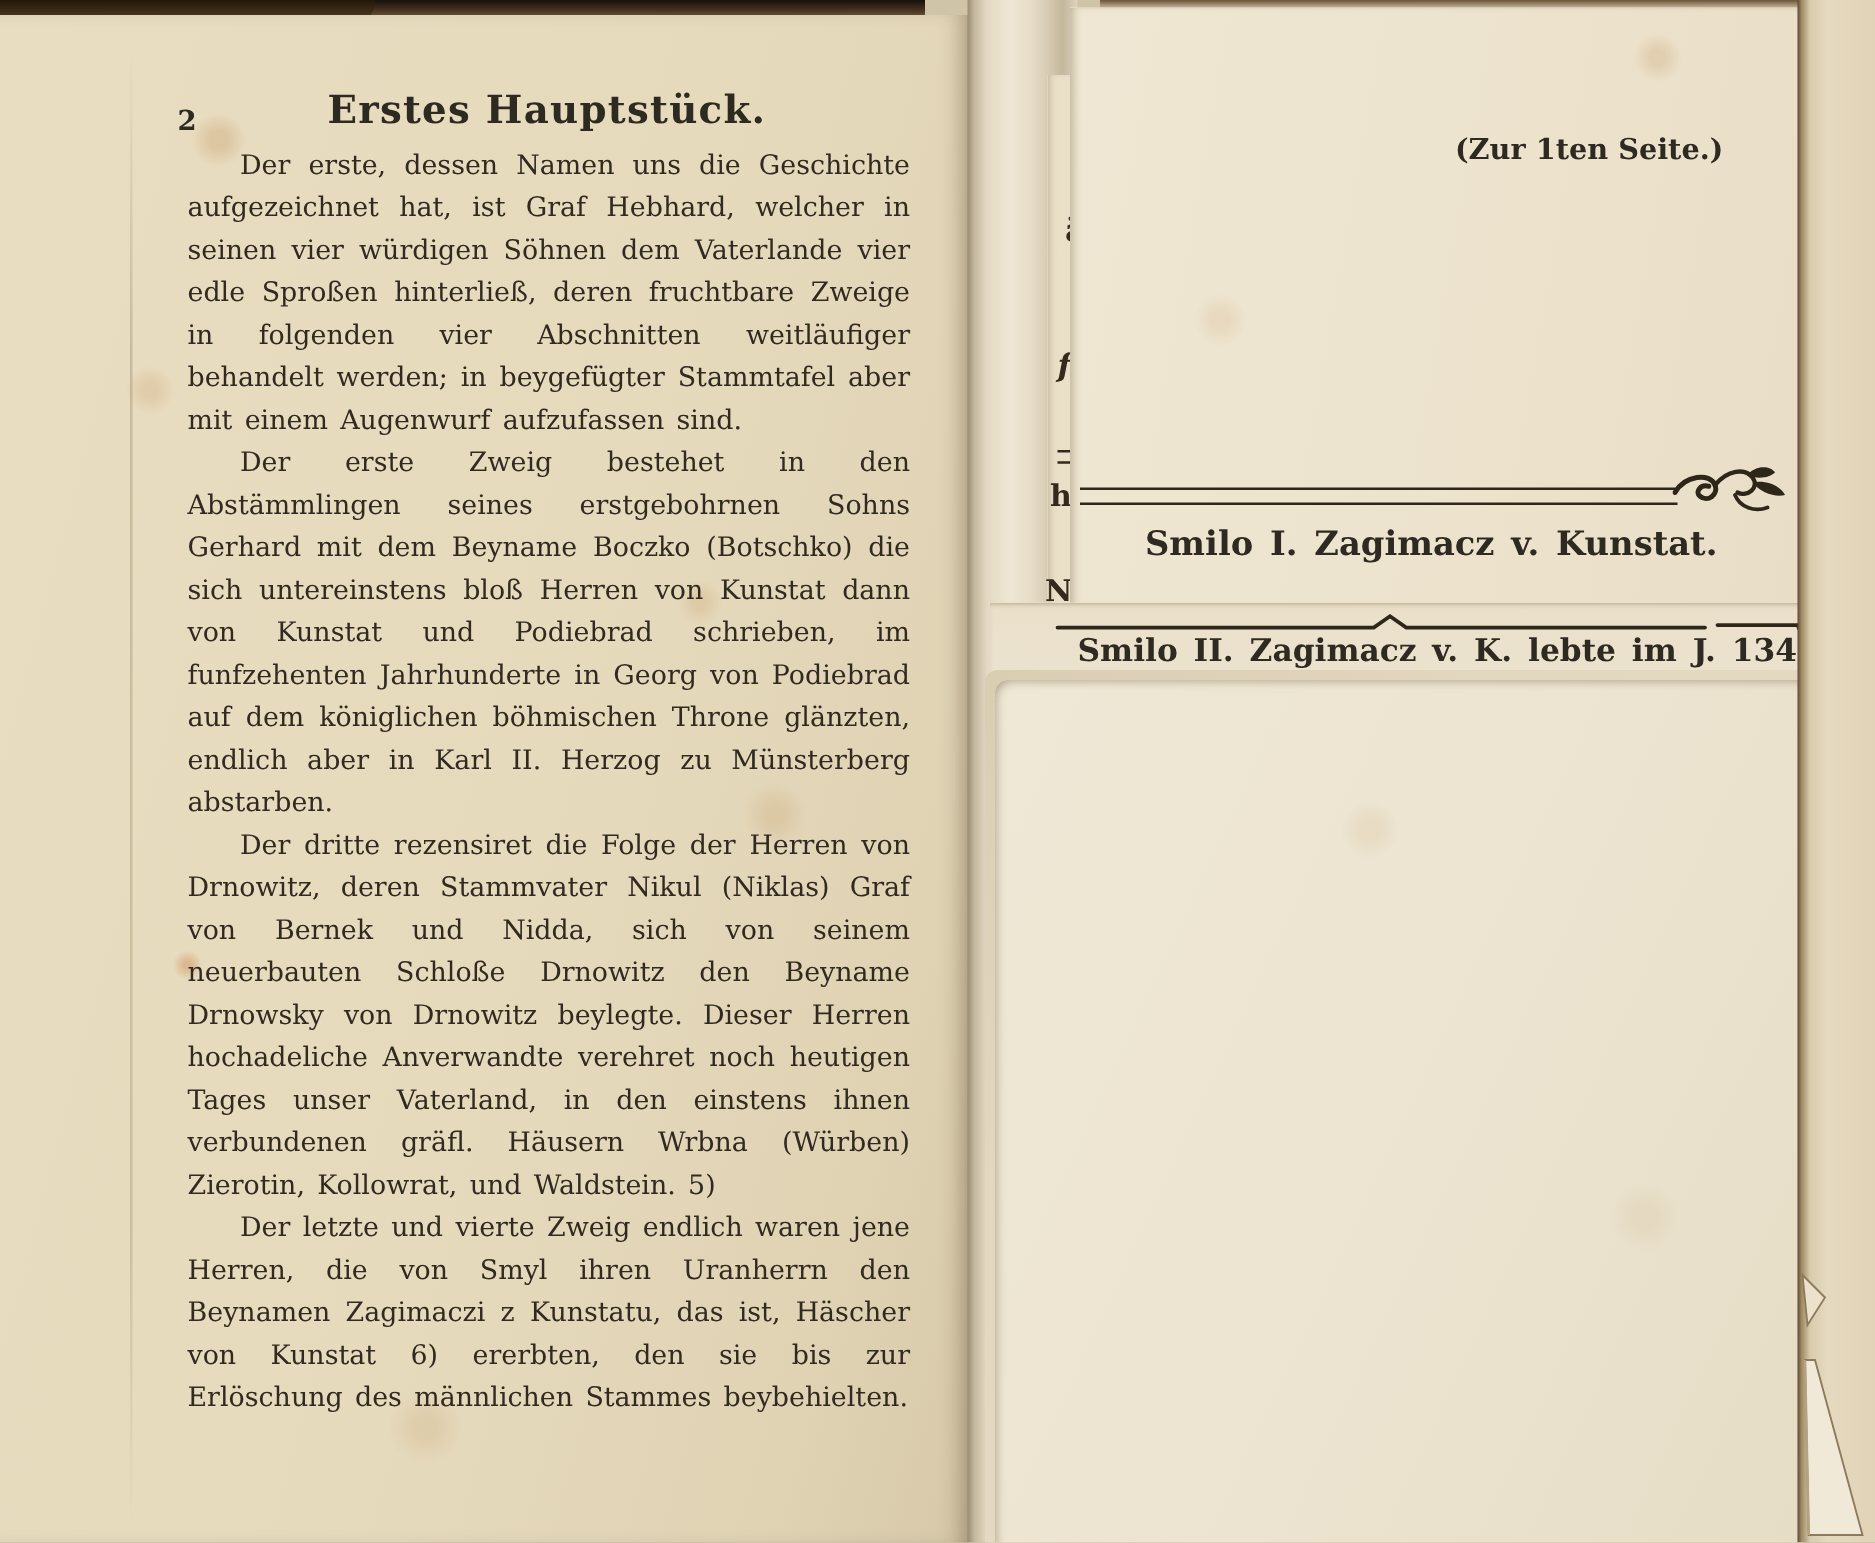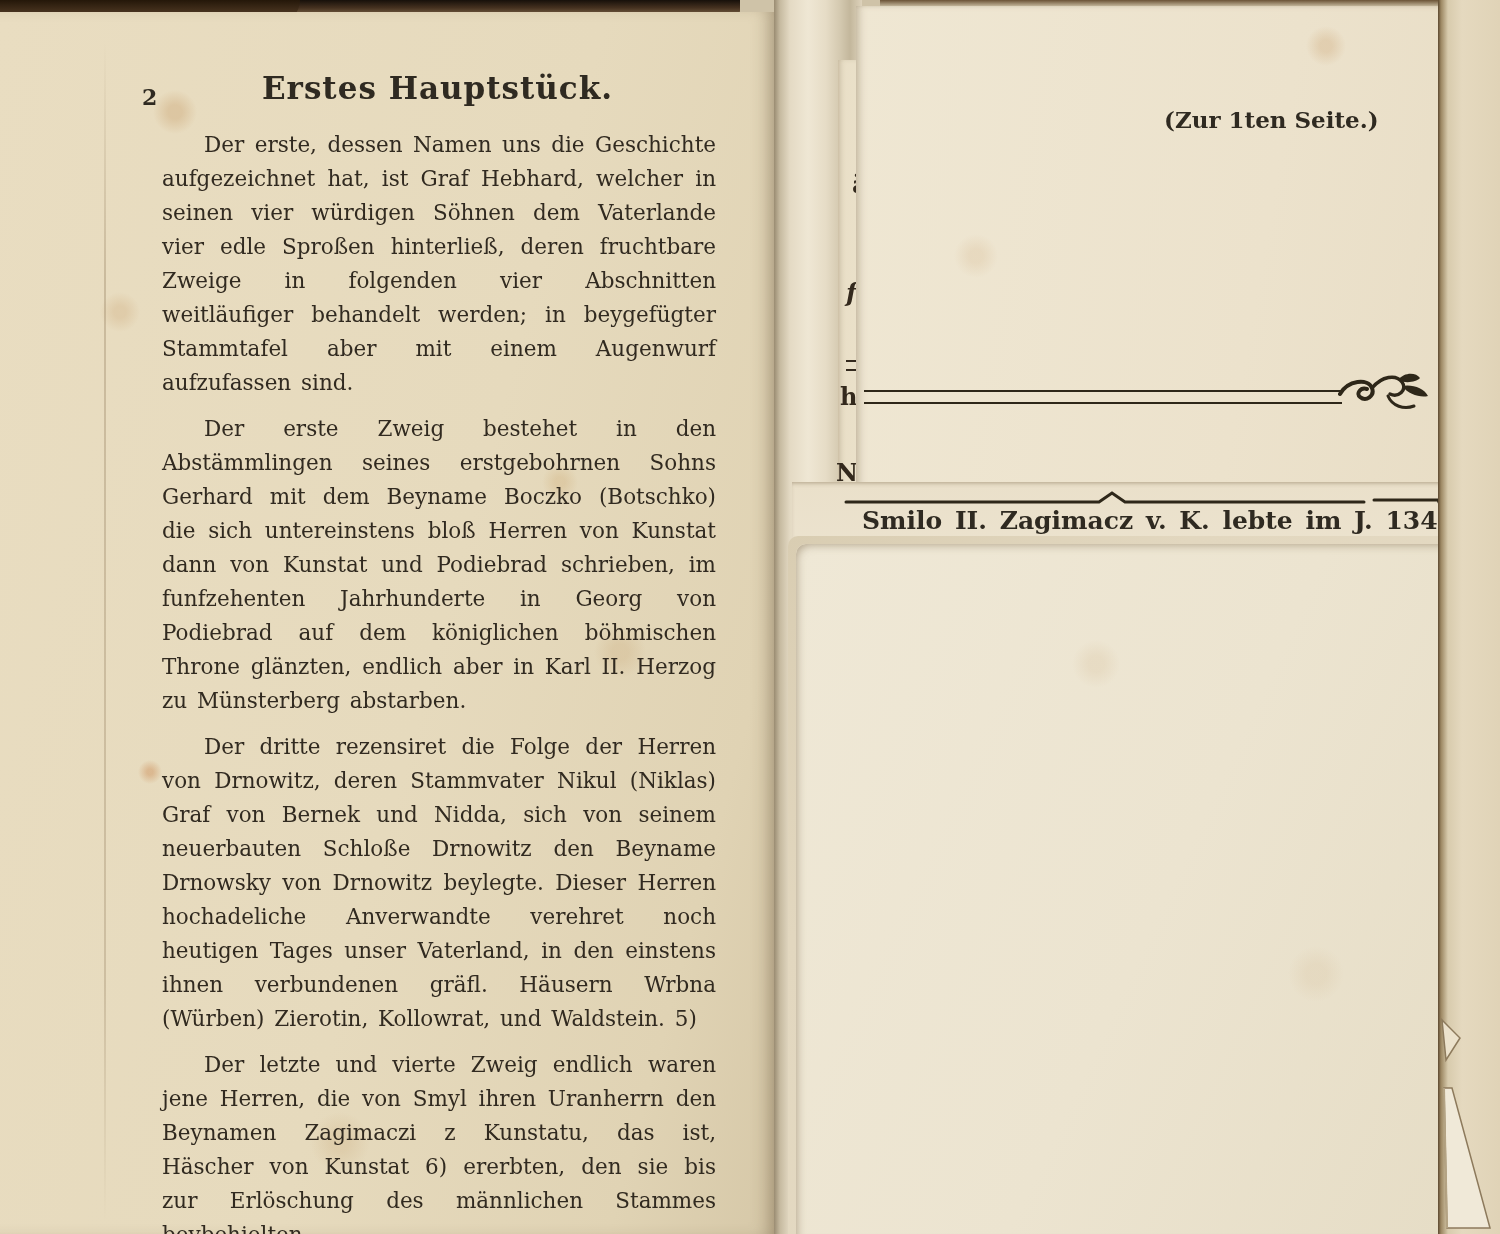--- a/index.html
+++ b/index.html
@@ -47,21 +47,21 @@
     left:142px;top:72px;font-size:22px;font-weight:bold;color:#2f2a21;
   }
   .running-head{
     left:150px;top:58px;width:575px;text-align:center;
     font-size:31px;font-weight:bold;color:#2f2a21;letter-spacing:1px;
   }
   .text-col{
     left:150px;top:104px;width:578px;color:#312a20;
     font-size:21.5px;line-height:34px;text-align:justify;word-spacing:3px;
   }
-  .text-col p{margin:12px;text-indent:42px;font-weight:500;}
+  .text-col p{margin:0;text-indent:42px;font-weight:500;}
 
   
   .gutter{
     left:774px;top:0;width:88px;height:1234px;
     background:linear-gradient(to right,
       #9a8c72 0, #c6baa0 6px, #e4dac4 16px, #efe7d4 34px,
       #e6dcc6 52px, #d4c9b0 66px, #c3b79c 76px, #ded3bc 88px);
   }
 
   
@@ -174,20 +174,21 @@
 <div class="abs sheet-a">
   <div class="corner-note">(Zur 1ten Seite.)</div>
   <div class="double-rule"></div>
   <svg class="rule-flourish" width="100" height="52" viewBox="0 0 100 52">
     <path d="M2 22 C 10 8, 30 6, 34 16 C 37 24, 28 30, 22 25 C 18 22, 22 15, 29 17" fill="none" stroke="#2e2719" stroke-width="4" stroke-linecap="round"></path>
     <path d="M34 16 C 44 4, 58 2, 64 10 C 70 18, 60 26, 52 22" fill="none" stroke="#2e2719" stroke-width="3.5" stroke-linecap="round"></path>
     <path d="M60 8 C 66 0, 78 0, 82 6 C 78 10, 68 12, 60 8 Z" fill="#2e2719"></path>
     <path d="M64 14 C 74 12, 86 16, 90 24 C 82 26, 70 22, 64 14 Z" fill="#2e2719"></path>
     <path d="M50 24 C 54 34, 66 38, 76 34" fill="none" stroke="#2e2719" stroke-width="3" stroke-linecap="round"></path>
   </svg>
+  <div class="entry1">Smilo I. Zagimacz v. Kunstat.</div>
 </div>
 
 <div class="abs sheet-b">
   <svg class="bracket-svg" width="600" height="20" viewBox="0 0 600 20">
     <path d="M2 14 H 255 L 268 5 L 281 14 H 520" fill="none" stroke="#2e2719" stroke-width="3" stroke-linecap="round"></path>
     <path d="M530 12 H 594 L 597 19" fill="none" stroke="#2e2719" stroke-width="3" stroke-linecap="round"></path>
   </svg>
   <div class="entry2">Smilo II. Zagimacz v. K. lebte im J. 1349.</div>
 </div>
 

